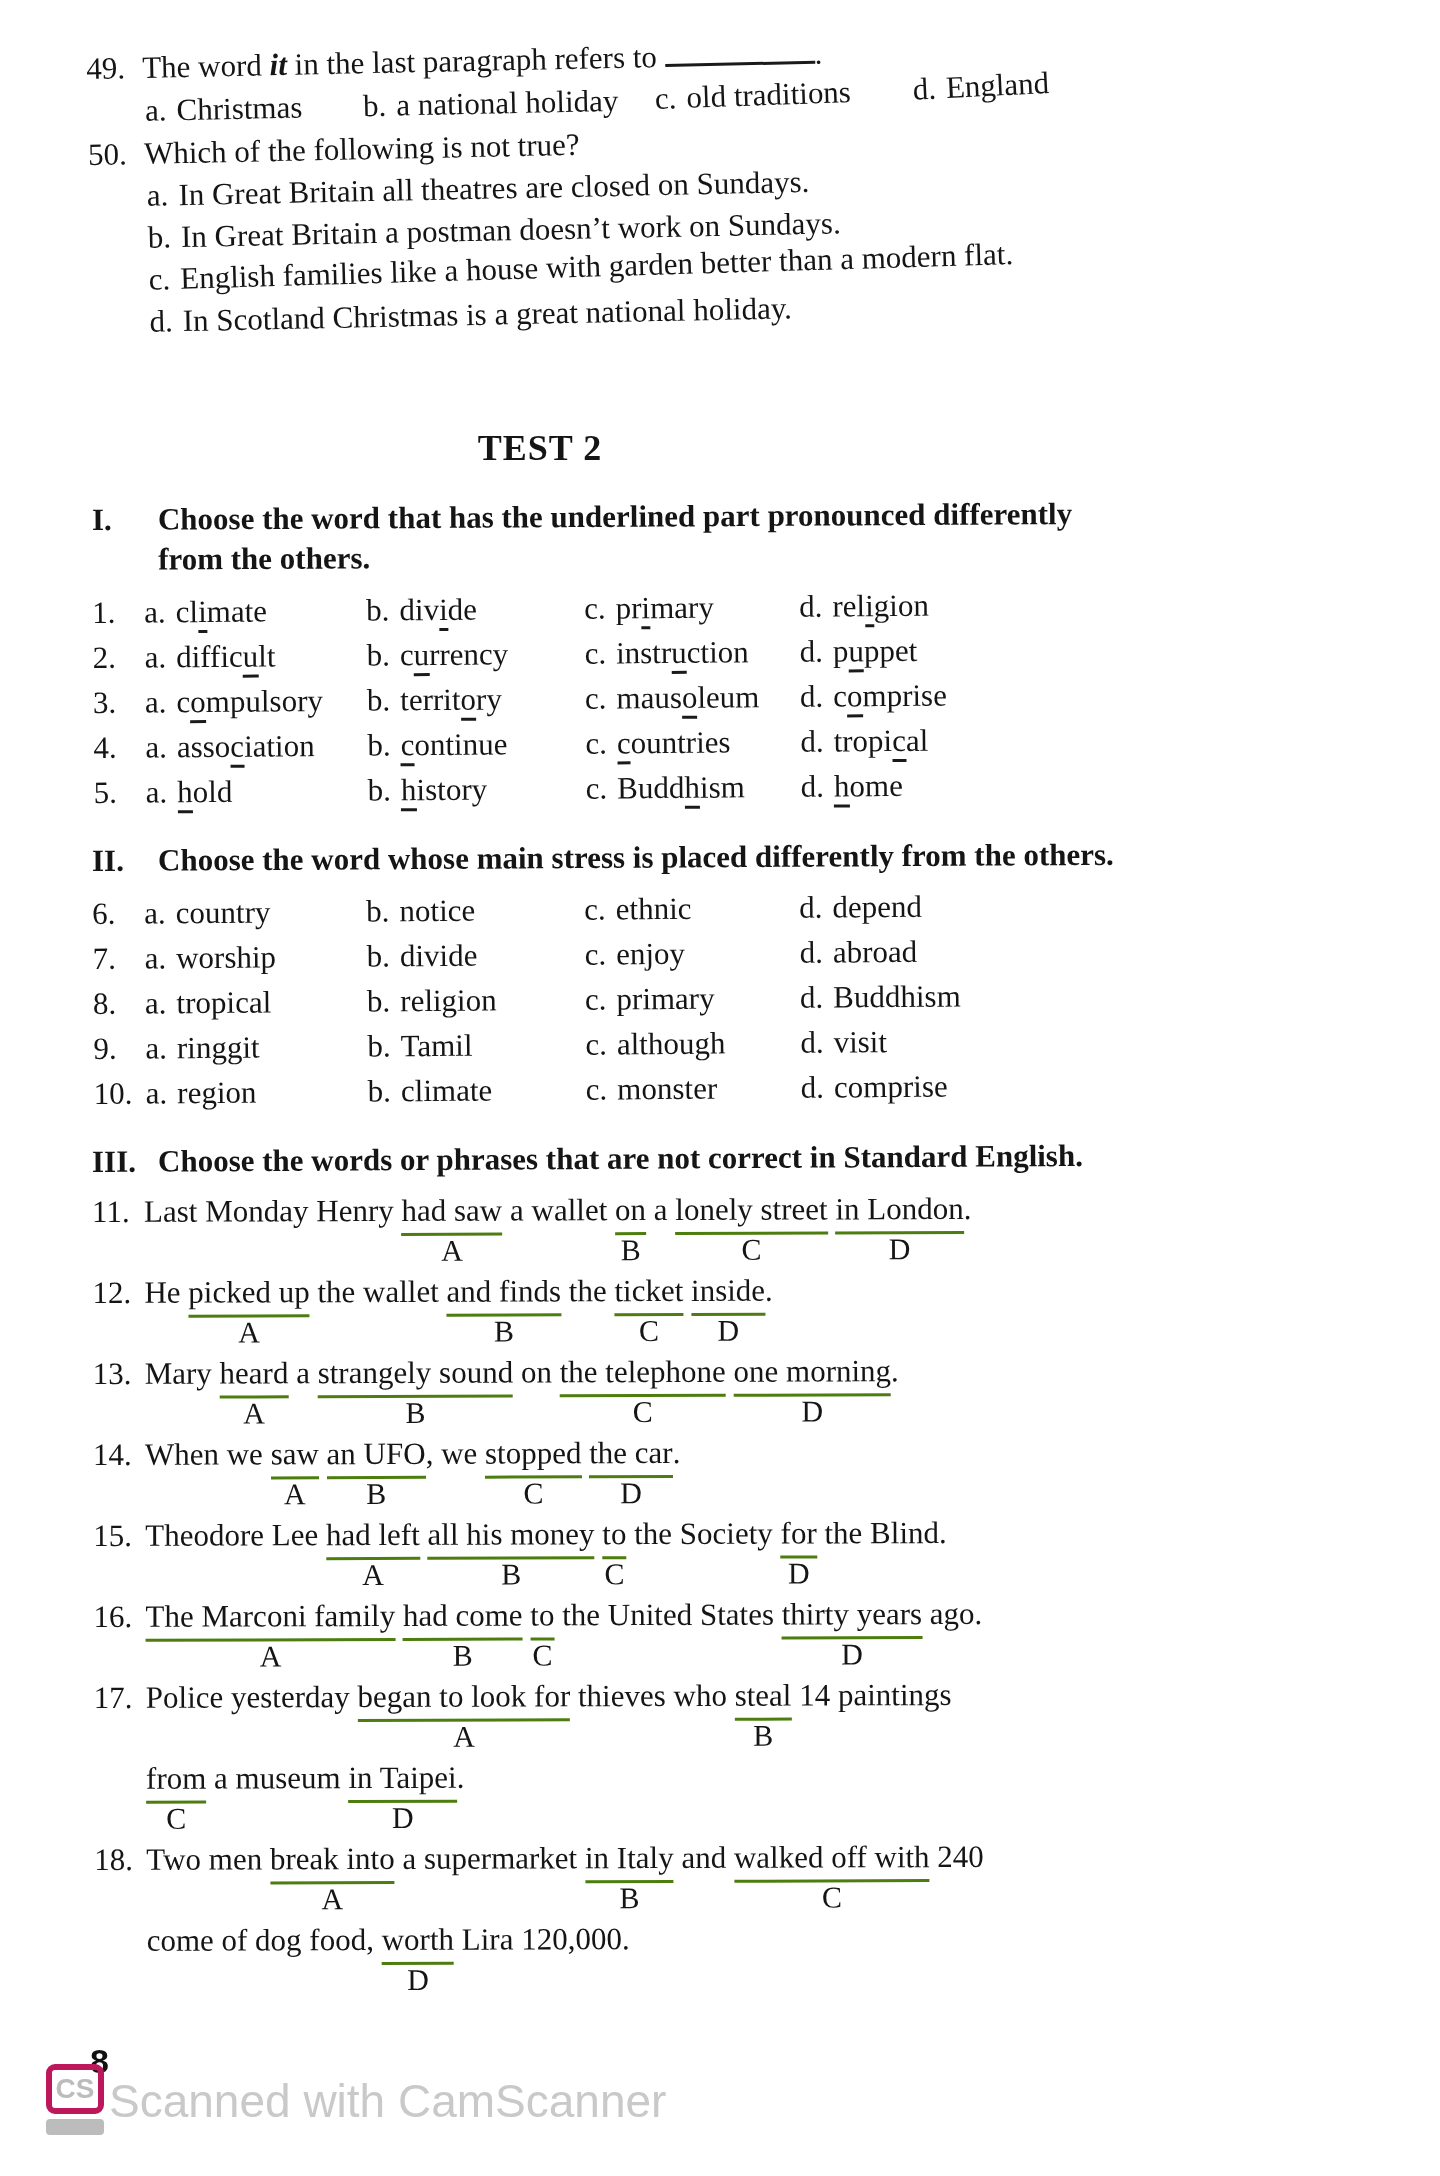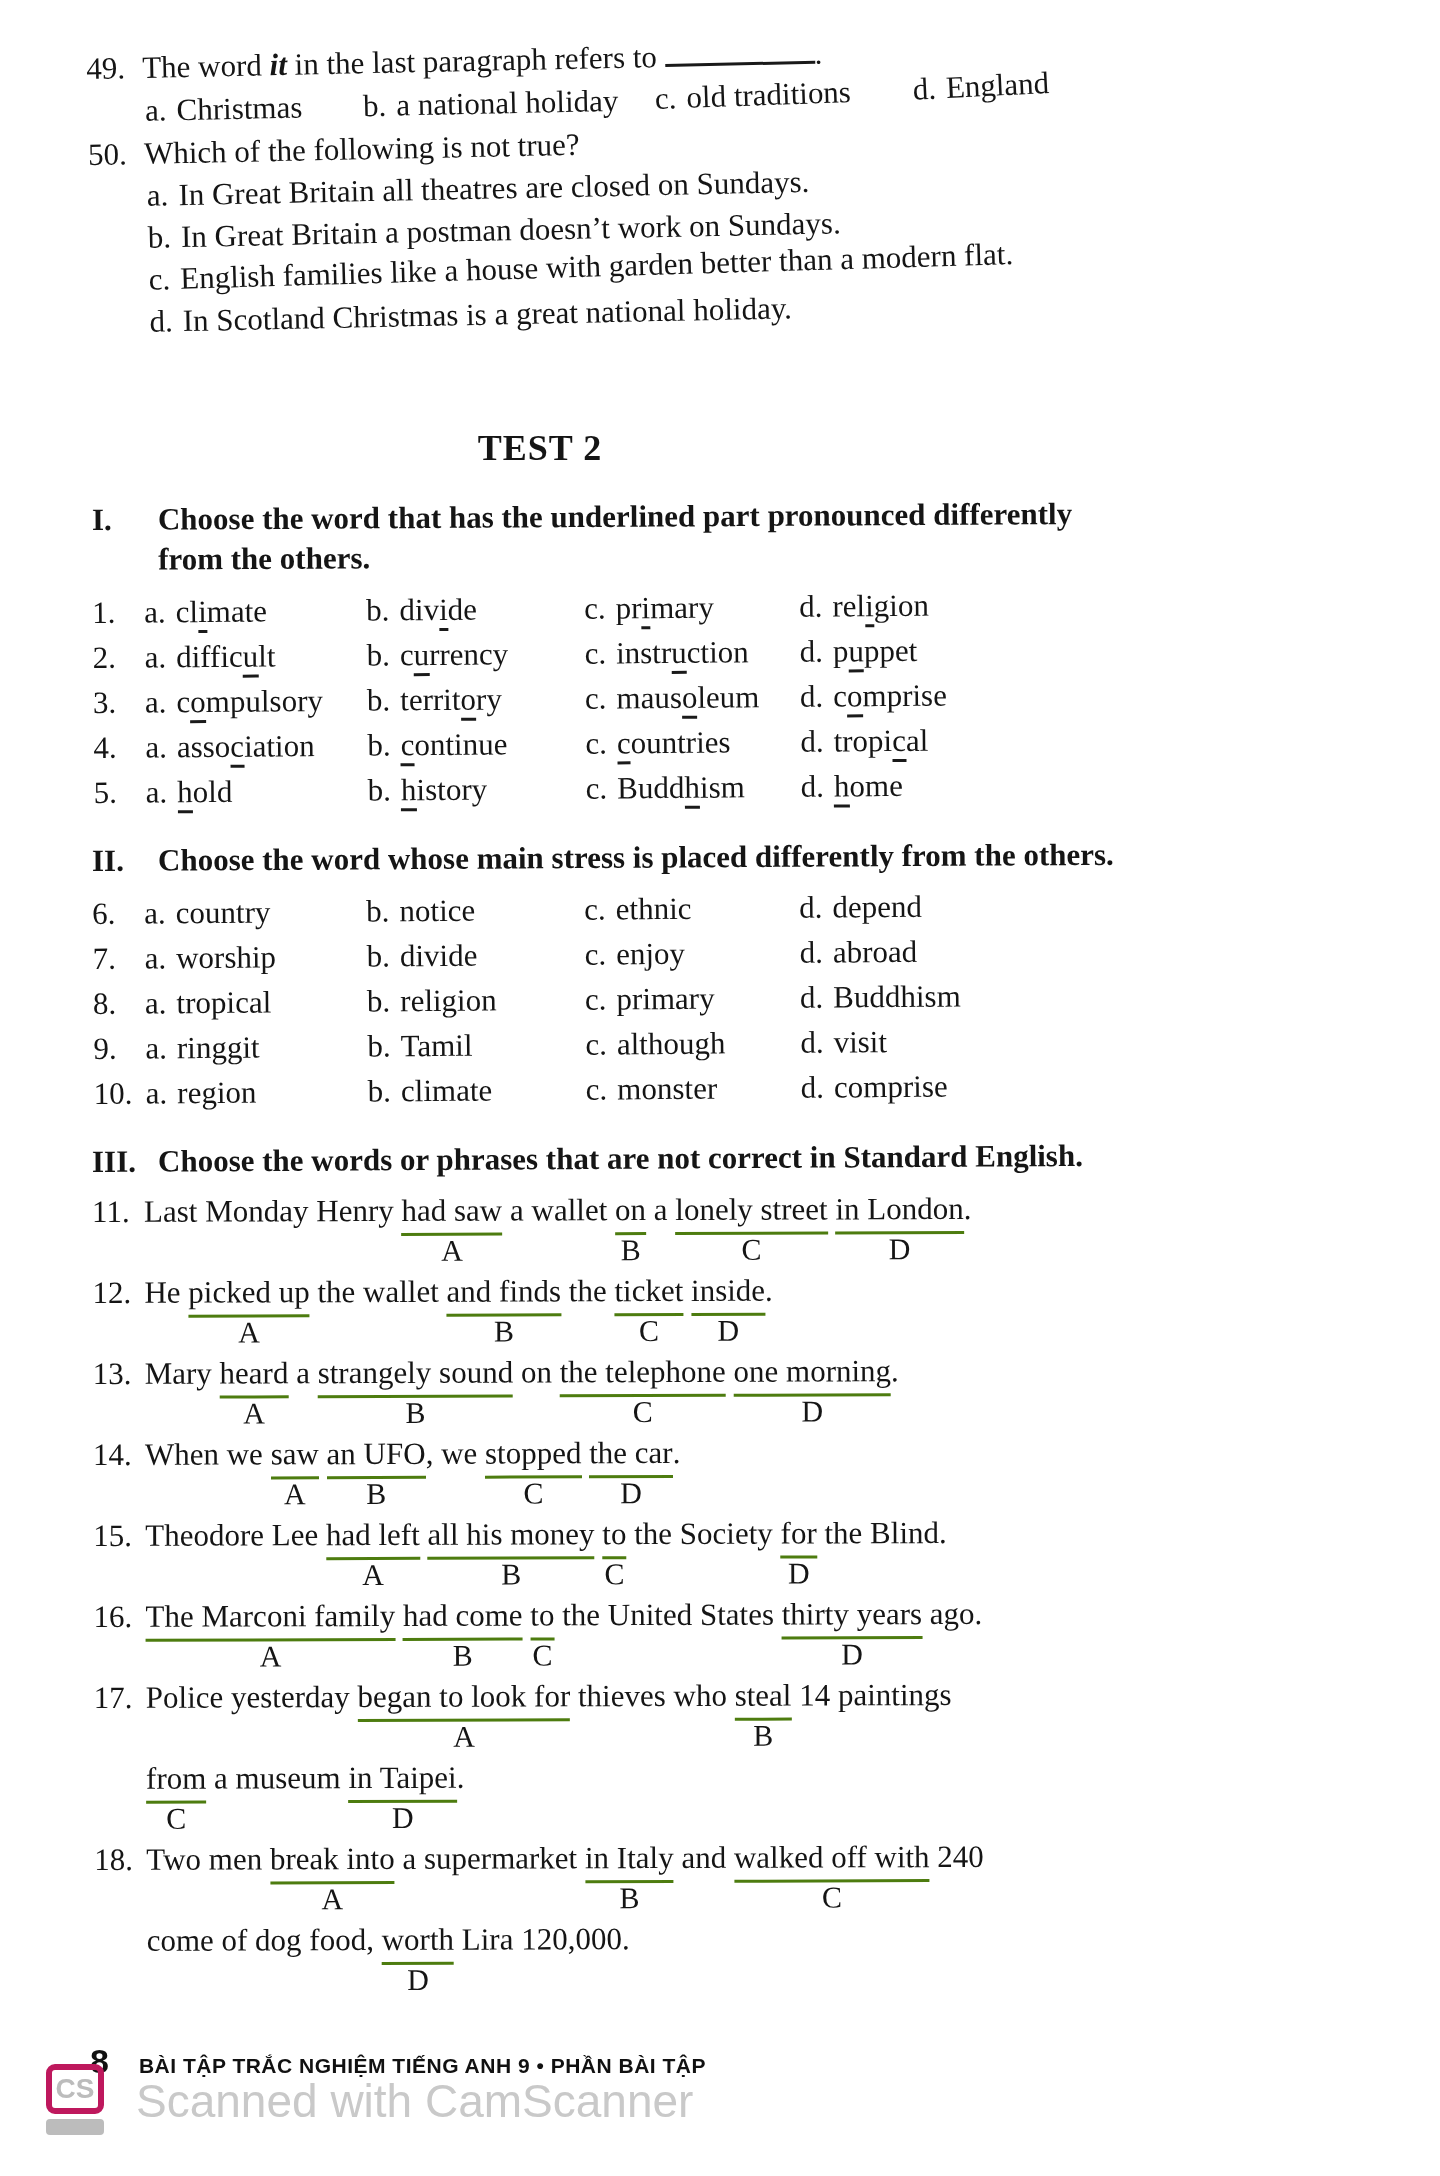--- a/index.html
+++ b/index.html
@@ -46,21 +46,21 @@
   .ptext.u{border-bottom:3px solid #4d7c0f;}
   .pl{display:block;height:34px;line-height:30px;font-size:30px;text-align:center;}
   
   .footer{position:absolute;left:90px;top:2042px;display:flex;align-items:baseline;gap:30px;}
   .pagenum{font-family:"Liberation Sans",sans-serif;font-weight:bold;font-size:34px;color:#111;}
   .booktitle{font-family:"Liberation Sans",sans-serif;font-weight:bold;font-size:21px;letter-spacing:0.5px;color:#111;}
   .cslogo{position:absolute;left:46px;top:2064px;width:58px;height:72px;}
   .csbox{width:46px;height:38px;border:6px solid #be185d;border-radius:9px;display:flex;align-items:center;justify-content:center;
          font-family:"Liberation Sans",sans-serif;font-weight:bold;font-size:28px;color:#bcbcbc;}
   .cstray{width:58px;height:16px;background:#bcbcbc;border-radius:4px;margin-top:5px;}
-  .wm{position:absolute;left:136px;top:2074px;font-family:"Liberation Sans",sans-serif;font-size:46px;color:#c9c9c9;white-space:nowrap;}
+  .wm{position:absolute;left:109px;top:2074px;font-family:"Liberation Sans",sans-serif;font-size:46px;color:#c9c9c9;white-space:nowrap;}
 </style>
 </head>
 <body>
 
 <div class="page">
   <div class="content">
 
     <div class="top-block">
       <div class="tline"><span class="qnum">49.</span><span>The word </span><span class="kw">it</span><span> in the last paragraph refers to </span><span class="blank"></span><span>.</span></div>
       <div class="optrow49">
@@ -215,20 +215,19 @@
             <div class="sline"><span class="part"><span class="ptext">Two men </span><span class="pl"></span></span><span class="part"><span class="ptext u">break into</span><span class="pl">A</span></span><span class="part"><span class="ptext"> a supermarket </span><span class="pl"></span></span><span class="part"><span class="ptext u">in Italy</span><span class="pl">B</span></span><span class="part"><span class="ptext"> and </span><span class="pl"></span></span><span class="part"><span class="ptext u">walked off with</span><span class="pl">C</span></span><span class="part"><span class="ptext"> 240</span><span class="pl"></span></span></div>
             <div class="sline"><span class="part"><span class="ptext">come of dog food, </span><span class="pl"></span></span><span class="part"><span class="ptext u">worth</span><span class="pl">D</span></span><span class="part"><span class="ptext"> Lira 120,000.</span><span class="pl"></span></span></div>
           </div>
         </div>
       </div>
 
   </div>
 
   <div class="footer">
     <span class="pagenum">8</span>
-    <span class="booktitle">BÀI TẬP TRẮC NGHIỆM TIẾNG ANH 9  •  PHẦN BÀI TẬP</span>
   </div>
   <div class="cslogo">
     <div class="csbox">CS</div>
     <div class="cstray"></div>
   </div>
   <div class="wm">Scanned with CamScanner</div>
 </div>
 
 </body></html>

